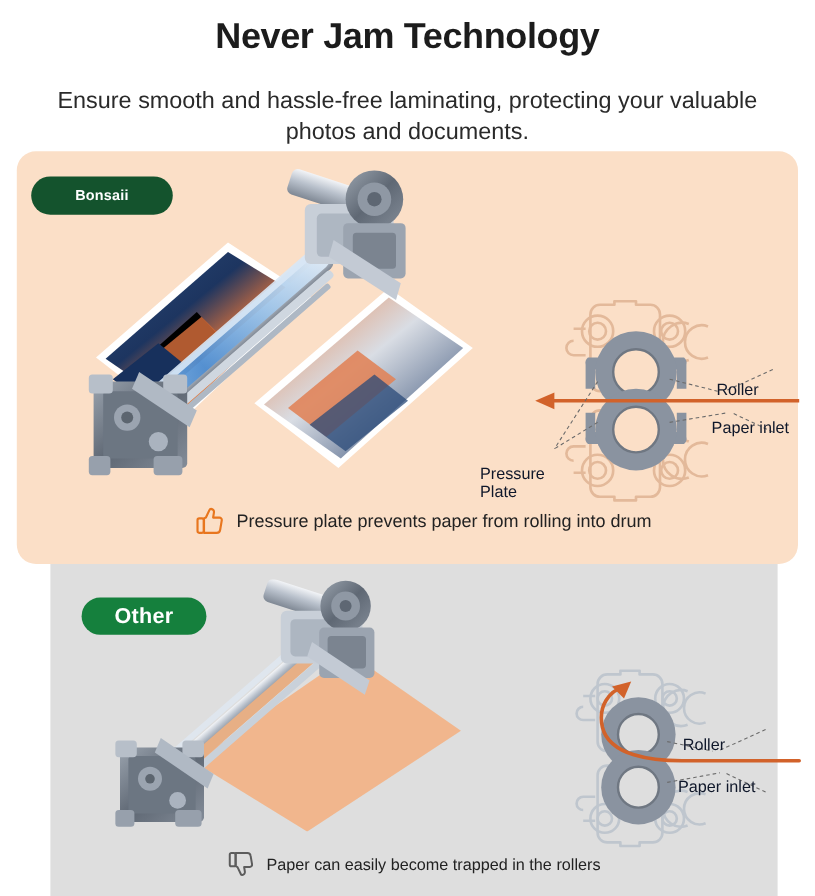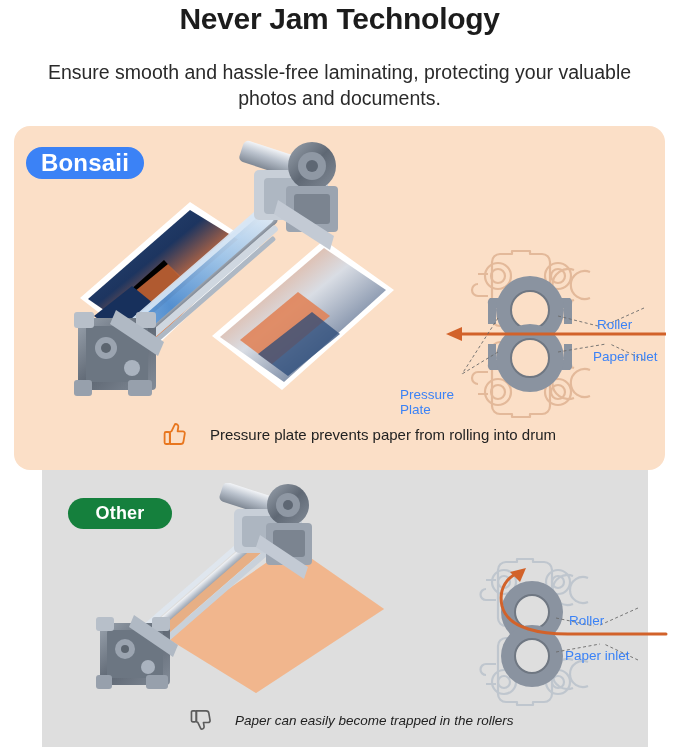--- a/index.html
+++ b/index.html
@@ -16,21 +16,21 @@
   }
 
   
   .header {
     position: absolute;
     top: 0; left: 0;
     width: 679px;
     text-align: center;
   }
   .title {
-    margin: 0;
+    margin: 12px;
     padding-top: 2px;
     font-size: 30px;
     font-weight: bold;
     color: #1c1c1c;
     letter-spacing: -0.3px;
   }
   .subtitle {
     margin: 16px;
     padding: 8px 28px 0 28px;
     font-size: 19.5px;
@@ -69,22 +69,22 @@
     border-radius: 999px;
     color: #ffffff;
     font-weight: bold;
     letter-spacing: 0.2px;
   }
   .badge-bonsaii {
     left: 26px;
     top: 147px;
     width: 118px;
     height: 32px;
-    background: #3b82f6;
-    font-size: 24px;
+    background: #14532d;
+    font-size: 12px;
   }
   .badge-other {
     left: 68px;
     top: 498px;
     width: 104px;
     height: 31px;
     background: #15803d;
     font-size: 18px;
   }
 
@@ -94,46 +94,46 @@
   .machine-bot  { left: 96px;  top: 483px; width: 300px; height: 210px; }
 
   
   .diagram { position: absolute; }
   .diagram-top { left: 438px; top: 248px; width: 230px; height: 172px; }
   .diagram-bot { left: 448px; top: 556px; width: 220px; height: 152px; }
 
   .diag-label {
     position: absolute;
     font-size: 13.5px;
-    color: #3b82f6;
+    color: #0f172a;
     white-space: pre;
     line-height: 1.12;
   }
   .lbl-roller-top     { left: 597px; top: 317px; }
   .lbl-inlet-top      { left: 593px; top: 349px; }
   .lbl-pressure-top   { left: 400px; top: 367px; margin-top: 20px; }
   .lbl-roller-bot     { left: 569px; top: 613px; }
   .lbl-inlet-bot      { left: 565px; top: 648px; }
 
   
   .caption {
     position: absolute;
     display: flex;
     align-items: center;
-    gap: 22px;
+    gap: 9px;
     justify-content: space-between;
   }
   .caption-top { left: 163px; top: 421px; }
   .caption-bot { left: 190px; top: 708px; }
   .caption-text {
     font-size: 15px;
     color: #222222;
     white-space: nowrap;
   }
-  .caption-bot .caption-text { font-size: 13.5px; font-style: italic; }
+  .caption-bot .caption-text { font-size: 13.5px; }
   .thumb-icon { flex: 0 0 auto; display: block; }
 </style>
 </head>
 <body>
 
 <div class="header">
   <h1 class="title">Never Jam Technology</h1>
   <p class="subtitle">Ensure smooth and hassle-free laminating, protecting your valuable photos and documents.</p>
 </div>
 

